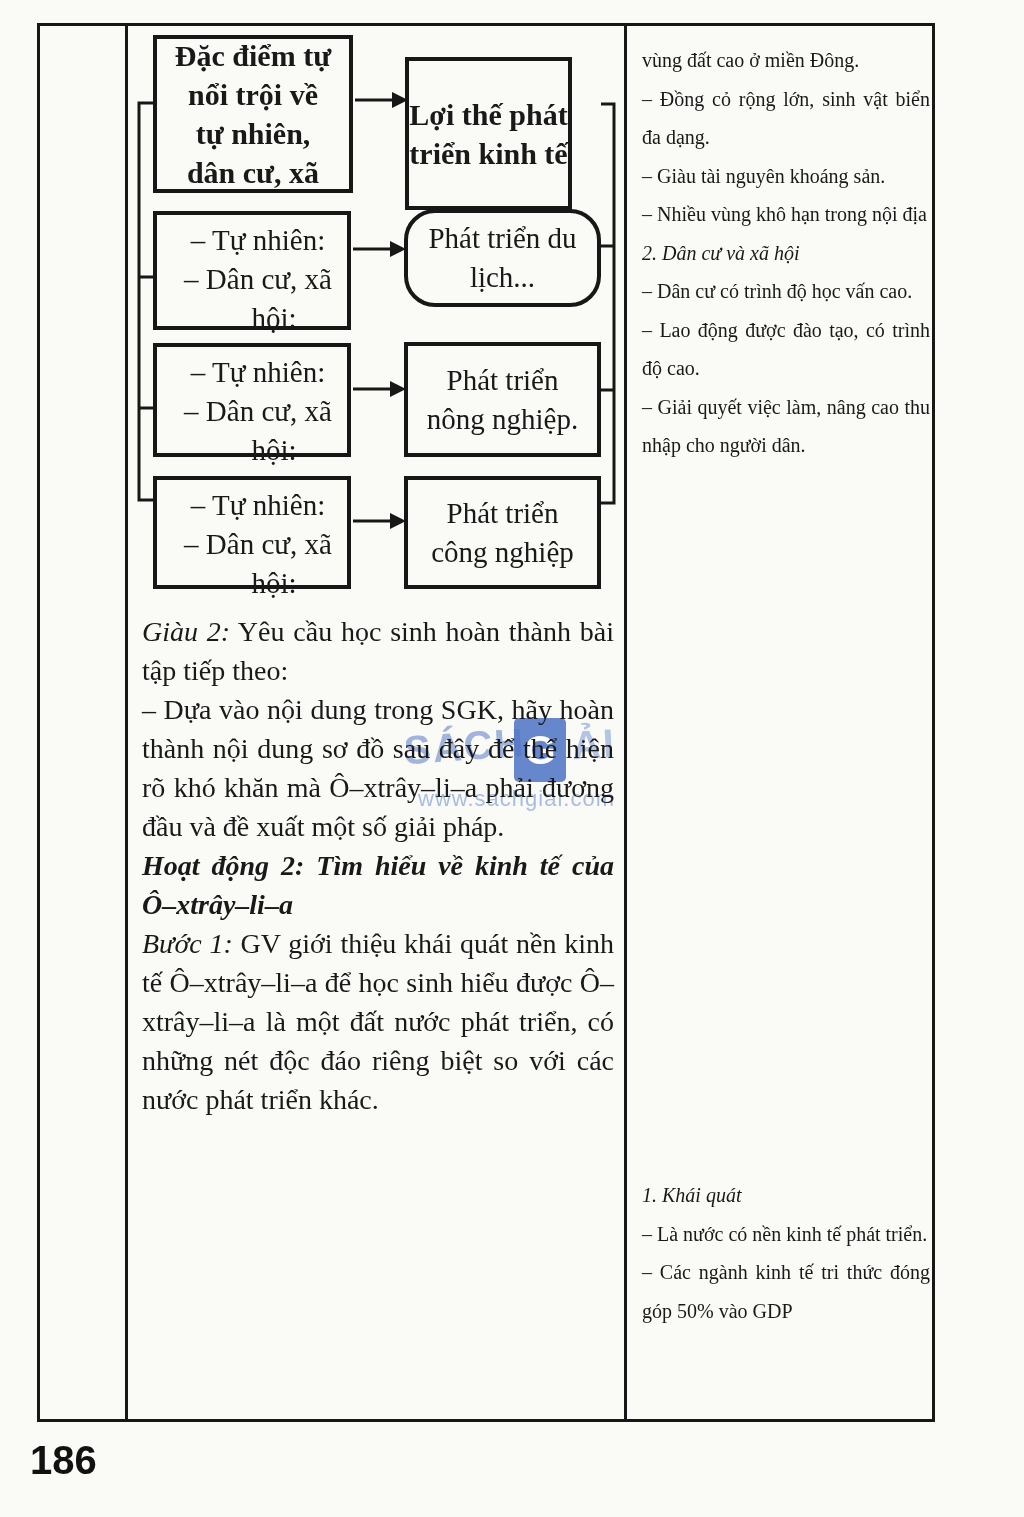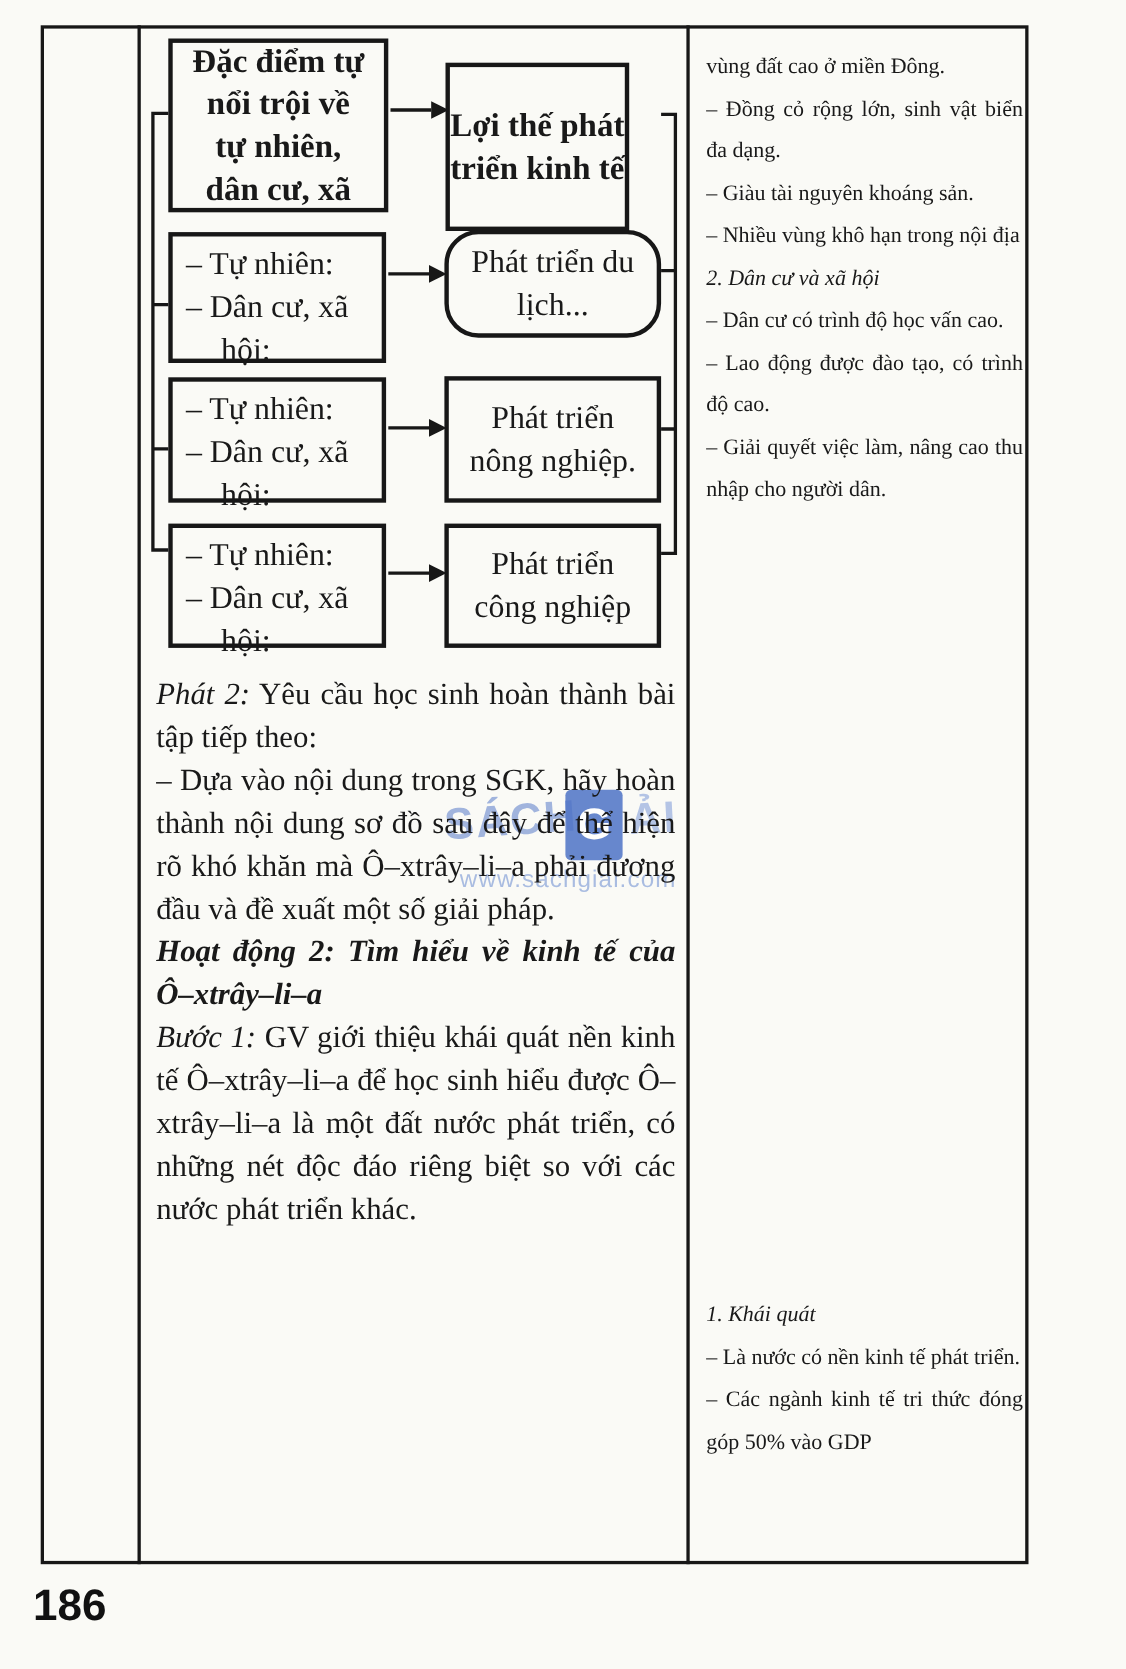--- a/index.html
+++ b/index.html
@@ -21,21 +21,21 @@
 
   
   .fbox{
     position:absolute;border:4px solid #171717;box-sizing:border-box;
     background:transparent;line-height:39px;z-index:2;
   }
   .fbox .ln{white-space:nowrap;}
   .fbox.bold{font-weight:bold;font-size:30px;}
   .fbox.reg{font-size:29px;}
   .fbox.center{text-align:center;display:flex;flex-direction:column;justify-content:center;}
-  .fbox.leftpad{padding:6px 0 0 12px;}
+  .fbox.leftpad{padding:6px 0 0 12px;text-align:center;}
   .fbox .indent{padding-left:32px;}
   .connectors{position:absolute;left:0;top:0;z-index:1;}
 
   
   .midcol{
     position:absolute;left:142px;top:612px;width:472px;
     font-size:28px;line-height:39px;text-align:justify;z-index:2;
   }
   .rightcol{
     position:absolute;left:642px;width:288px;
@@ -134,21 +134,21 @@
   <div class="ln">– Dân cư, xã</div>
   <div class="ln indent">hội:</div>
 </div>
 
 <div class="fbox reg center" style="left:404px;top:476px;width:197px;height:113px;">
   <div class="ln">Phát triển</div>
   <div class="ln">công nghiệp</div>
 </div>
 
 <div class="midcol">
-  <p class="para"><span class="it">Phát 2:</span> <span>Yêu cầu học sinh hoàn thành bài tập tiếp theo:</span></p>
+  <p class="para"><span class="it">Giàu 2:</span> <span>Yêu cầu học sinh hoàn thành bài tập tiếp theo:</span></p>
   <p class="para">– Dựa vào nội dung trong SGK, hãy hoàn thành nội dung sơ đồ sau đây để thể hiện rõ khó khăn mà Ô–xtrây–li–a phải đương đầu và đề xuất một số giải pháp.</p>
   <p class="para bit">Hoạt động 2: Tìm hiểu về kinh tế của Ô–xtrây–li–a</p>
   <p class="para"><span class="it">Bước 1:</span> <span>GV giới thiệu khái quát nền kinh tế Ô–xtrây–li–a để học sinh hiểu được Ô–xtrây–li–a là một đất nước phát triển, có những nét độc đáo riêng biệt so với các nước phát triển khác.</span></p>
 </div>
 
 <div class="rightcol rc1">
   <p class="para">vùng đất cao ở miền Đông.</p>
   <p class="para">– Đồng cỏ rộng lớn, sinh vật biển đa dạng.</p>
   <p class="para">– Giàu tài nguyên khoáng sản.</p>
   <p class="para">– Nhiều vùng khô hạn trong nội địa</p>

